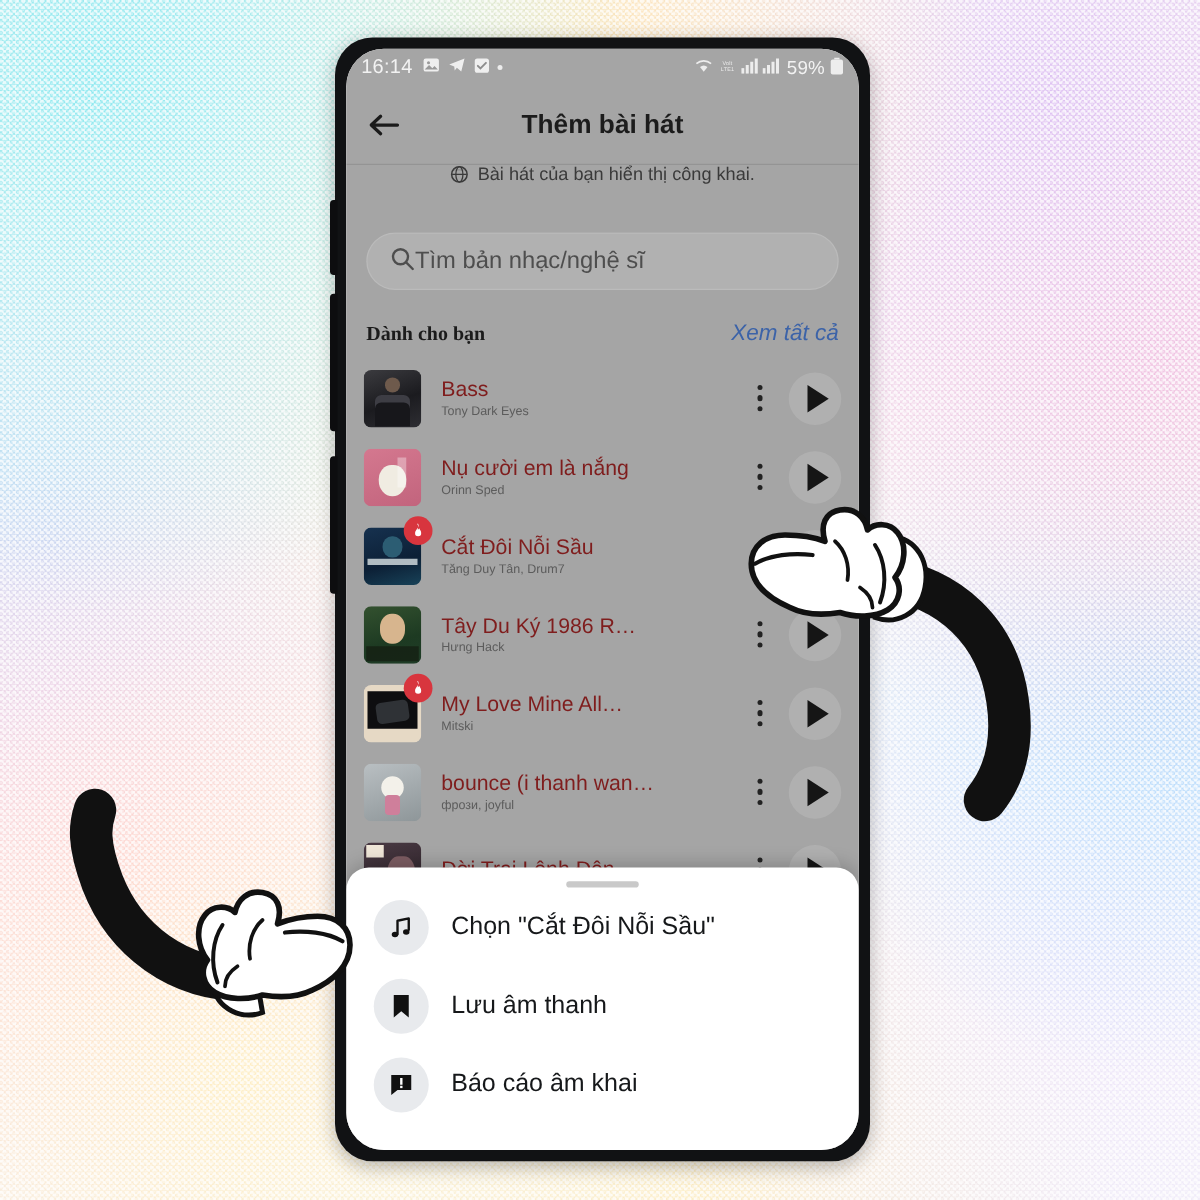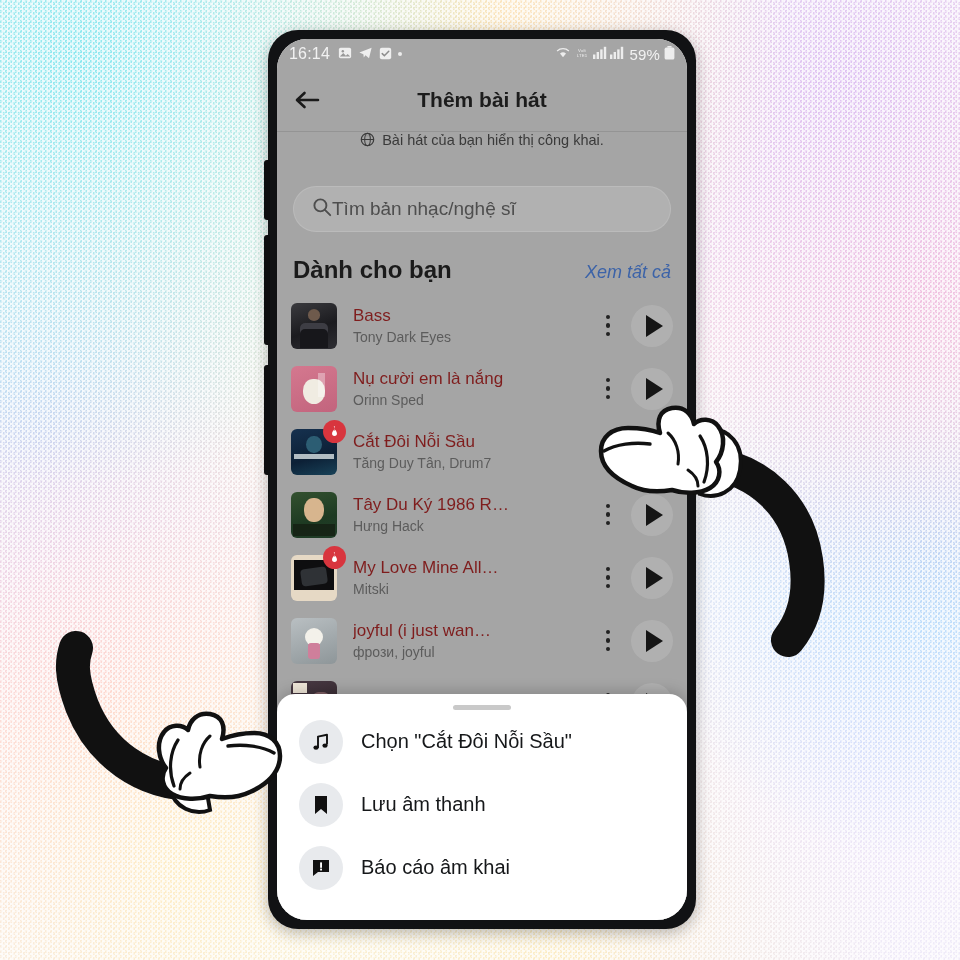--- a/index.html
+++ b/index.html
@@ -105,37 +105,37 @@
     height: 46px; border-radius: 24px; background: rgba(255,255,255,0.14);
     display:flex; align-items:center; gap:0; padding: 0 18px;
     border: 1px solid rgba(255,255,255,0.12);
   }
   #searchbar .ph { font-size: 19px; color:#4e4e4e; }
 
   
   #sectionhead {
     display:flex; align-items:baseline; padding: 12px 16px 10px;
   }
-  #sectionhead .h { font-size: 24px; font-weight: 700; color:#1b1b1b; }
+  #sectionhead .h { font-size: 16px; font-weight: 700; color:#1b1b1b;font-family:Liberation Serif, serif; }
   #sectionhead .see { margin-left:auto; font-size: 18px; color:#3c63a8; }
 
   
   .song { display:flex; align-items:center; height: 63px; padding: 0 14px; }
   .thumbwrap { position:relative; width:46px; height:46px; flex:0 0 46px; }
   .thumb { width:46px; height:46px; border-radius:6px; overflow:hidden; display:block; }
   .badge {
     position:absolute; top:-9px; right:-9px; width:23px; height:23px;
     border-radius:50%; background:#d8353e; display:flex; align-items:center; justify-content:center;
   }
   .meta { margin-left:16px; min-width:0; flex:1; }
   .t {
     font-size: 17px; color:#7f1d1d; white-space:nowrap; overflow:hidden;
     text-overflow:ellipsis; line-height:1.18;
   }
-  .a { font-size: 14px; color:#5c5c5c; margin-top:2px; white-space:nowrap; overflow:hidden; text-overflow:ellipsis; }
+  .a { font-size: 10px; color:#5c5c5c; margin-top:2px; white-space:nowrap; overflow:hidden; text-overflow:ellipsis; }
   .kebab { width:34px; display:flex; flex-direction:column; align-items:center; gap:4px; flex:0 0 34px; }
   .kebab i { width:4.5px; height:4.5px; border-radius:50%; background:#222; display:block; }
   .playbtn {
     width:42px; height:42px; border-radius:50%; background:rgba(255,255,255,0.13);
     display:flex; align-items:center; justify-content:center; flex:0 0 42px; margin-left:6px;
   }
   .tri { width:0;height:0;border-left:17px solid #151515;border-top:11px solid transparent;border-bottom:11px solid transparent; margin-left:4px;}
 
   
   #sheet {
@@ -400,21 +400,21 @@
               <span class="tri"></span>
             </div>
           </div>
           <div class="song">
             <div class="thumbwrap">
               <div class="thumb">
                 <div class="art-bounce"></div>
               </div>
             </div>
             <div class="meta">
-              <div class="t">joyful (i just wan…</div>
+              <div class="t">bounce (i thanh wan…</div>
               <div class="a">фрози, joyful</div>
             </div>
             <div class="kebab">
               <i></i>
               <i></i>
               <i></i>
             </div>
             <div class="playbtn">
               <span class="tri"></span>
             </div>

